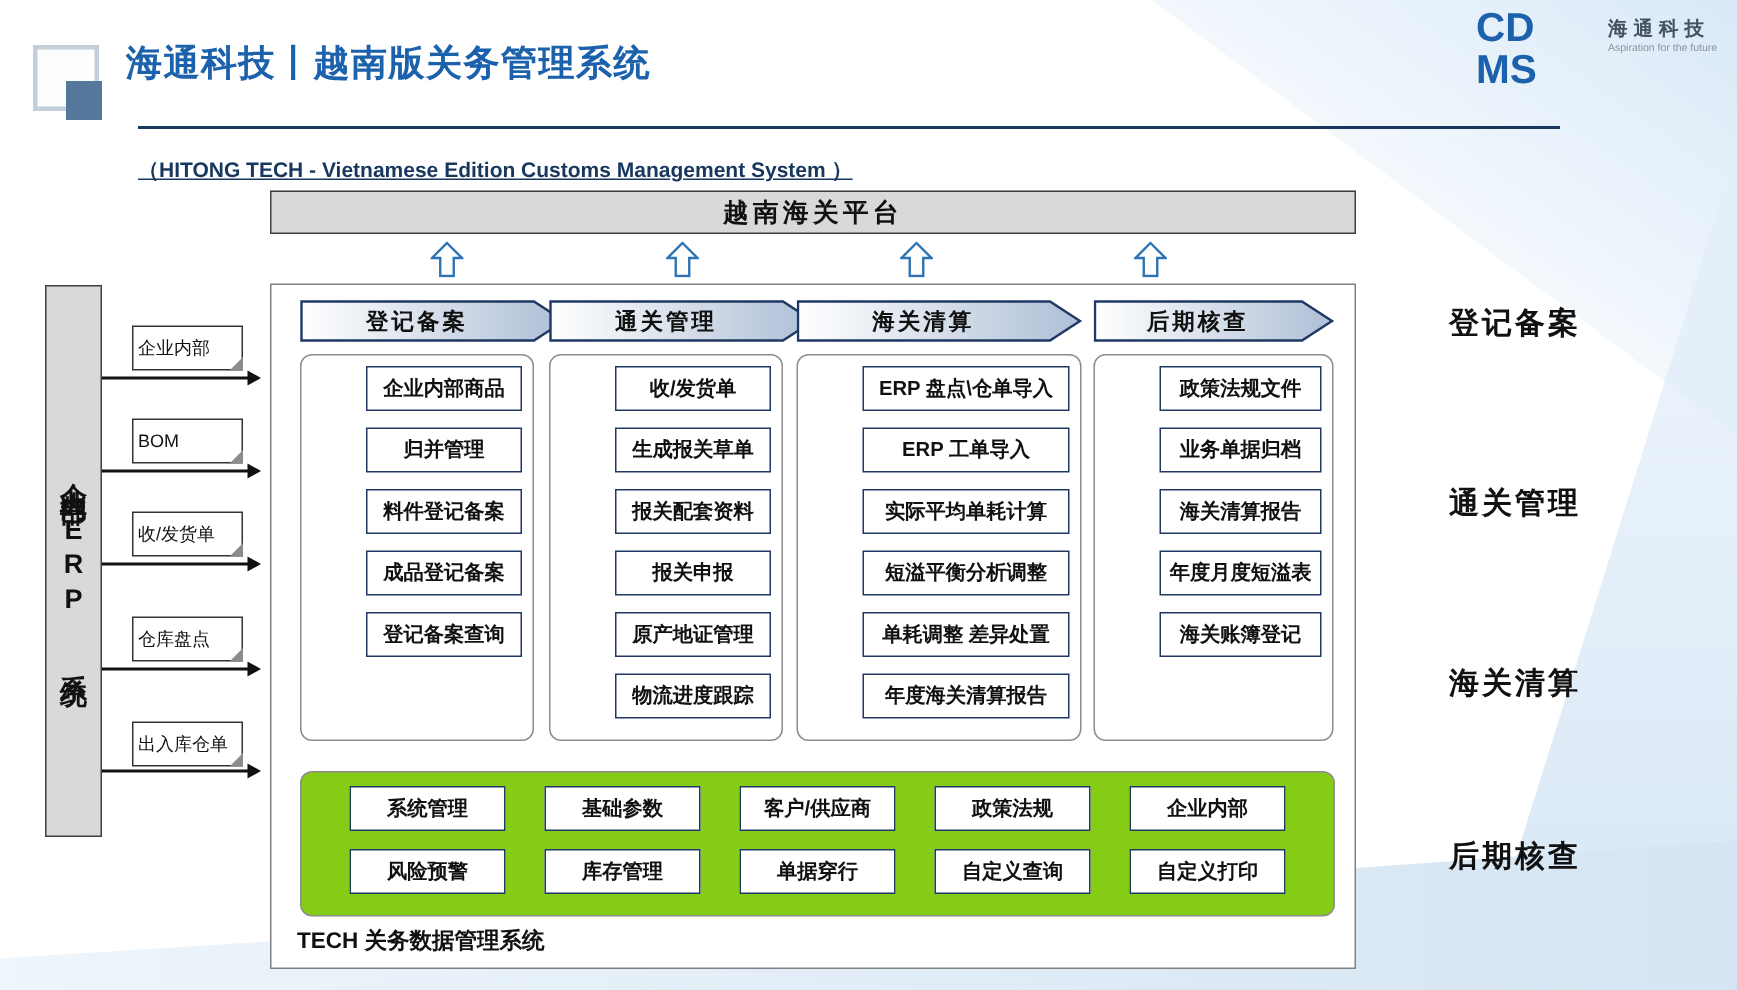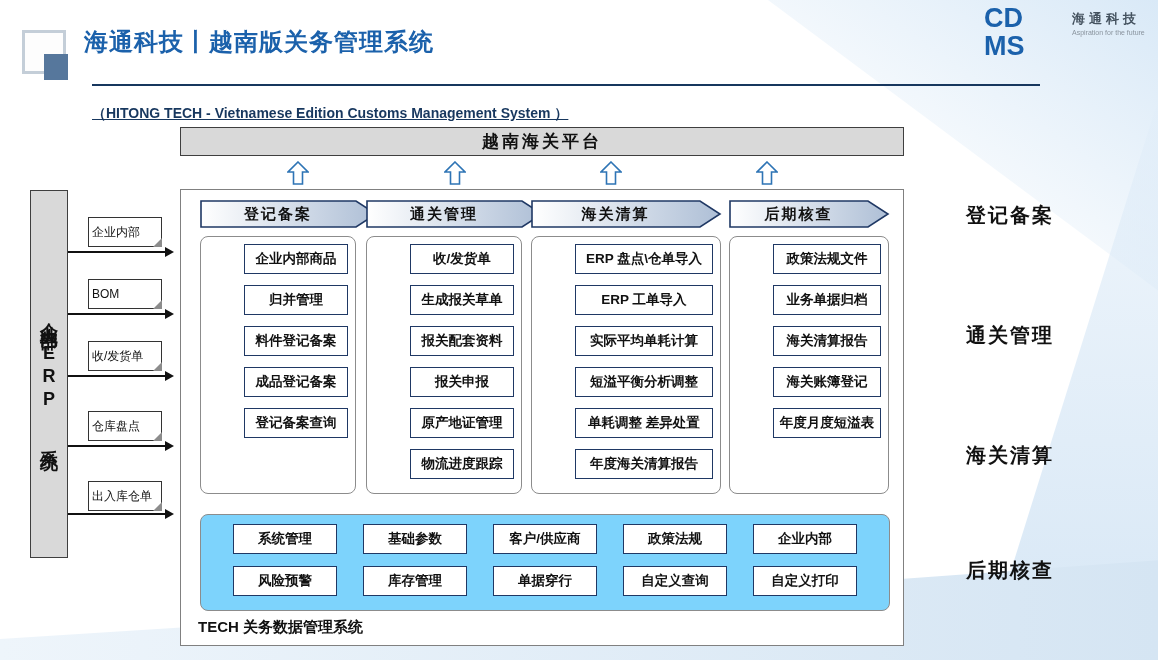--- a/index.html
+++ b/index.html
@@ -53,21 +53,21 @@
   .chev svg{position:absolute;left:0;top:0;width:100%;height:100%;}
   .chev-label{position:absolute;left:0;top:0;height:28px;display:flex;align-items:center;justify-content:center;
               font-size:15px;font-weight:700;color:#111;letter-spacing:2px;}
   .group{position:absolute;top:236px;height:258px;border:1.5px solid #8c8c8c;border-radius:8px;background:#fff;
          box-sizing:border-box;padding:7px 7px 0;display:flex;flex-direction:column;gap:11px;z-index:1;}
   .gitem{height:30px;min-height:30px;border:1.5px solid #1f3864;background:#fff;display:flex;align-items:center;
          justify-content:center;font-size:13.5px;font-weight:600;color:#111;box-sizing:border-box;white-space:nowrap;margin-left:36px;}
 
   
   .bottombox{position:absolute;left:200px;top:514px;width:690px;height:97px;border:1.5px solid #8c8c8c;
-             border-radius:8px;background:#7dd3fc;box-sizing:border-box;z-index:1;}
+             border-radius:8px;background:#84cc16;box-sizing:border-box;z-index:1;}
   .brow{display:flex;justify-content:center;gap:26px;}
   .brow1{margin-top:9px;}
   .brow2{margin-top:12px;}
   .bitem{width:104px;height:30px;border:1.5px solid #1f3864;background:#fff;display:flex;align-items:center;
          justify-content:center;font-size:13.5px;font-weight:600;color:#111;box-sizing:border-box;white-space:nowrap;}
   .caption{position:absolute;left:198px;top:618px;font-size:15px;font-weight:700;color:#111;z-index:2;}
 
   
   .rlabel{position:absolute;left:966px;font-size:20px;font-weight:700;color:#111;z-index:2;letter-spacing:2px;}
 </style>
@@ -181,22 +181,22 @@
     <div class="gitem">实际平均单耗计算</div>
     <div class="gitem">短溢平衡分析调整</div>
     <div class="gitem">单耗调整 差异处置</div>
     <div class="gitem">年度海关清算报告</div>
   </div>
 
   <div class="group" style="left:729px;width:160px">
     <div class="gitem">政策法规文件</div>
     <div class="gitem">业务单据归档</div>
     <div class="gitem">海关清算报告</div>
+    <div class="gitem">年度月度短溢表</div>
     <div class="gitem">海关账簿登记</div>
-    <div class="gitem">年度月度短溢表</div>
   </div>
 
   <div class="bottombox">
     <div class="brow brow1">
       <div class="bitem">系统管理</div>
       <div class="bitem">基础参数</div>
       <div class="bitem">客户/供应商</div>
       <div class="bitem">政策法规</div>
       <div class="bitem">企业内部</div>
     </div>

